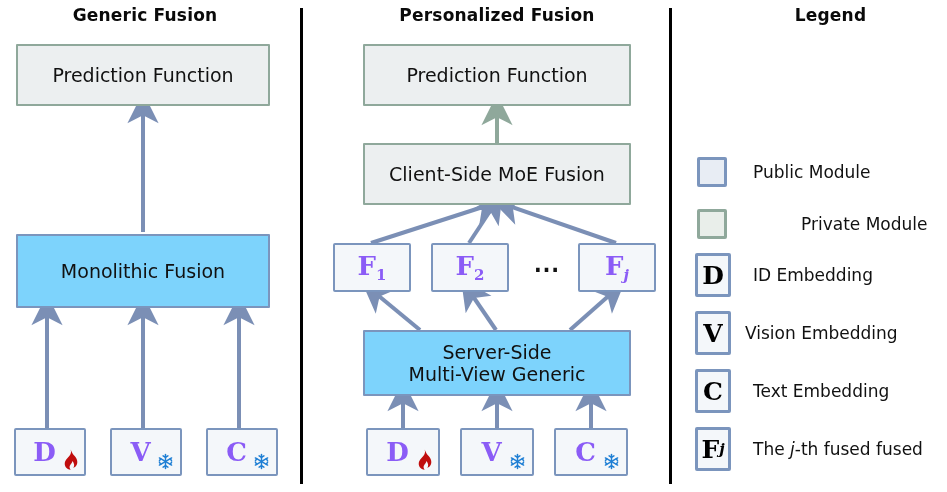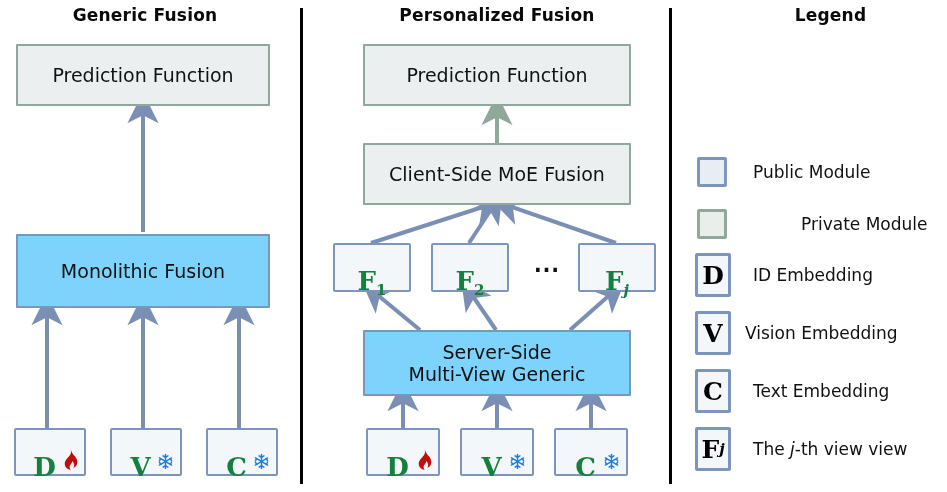--- a/index.html
+++ b/index.html
@@ -20,21 +20,21 @@
        text-align:center;line-height:1.18;font-size:19px;color:#111;}
   .mod.public{background:#7dd3fc;border:2.5px solid #7b95bd;}
   .mod.private{background:#eceff0;border:2.5px solid #8fa89b;}
 
   
   .emb{position:absolute;box-sizing:border-box;background:#f4f7fa;
        border:2.5px solid #7b95bd;border-radius:2px;}
   .emb .glyph{position:absolute;left:0;right:0;top:50%;
               transform:translateY(-50%);text-align:center;
               font-family:"DejaVu Serif","Liberation Serif",serif;
-              font-weight:bold;font-size:26px;color:#15803d;line-height:1;margin-top:15px;}
+              font-weight:bold;font-size:26px;color:#8b5cf6;line-height:1;}
   .emb .glyph.shift{text-indent:-11px;}
   .emb .sub{font-size:15px;font-style:italic;font-weight:bold;
             vertical-align:-5px;letter-spacing:0;}
   .emb .sub.num{font-style:normal;}
   .emb .mark{position:absolute;right:6px;bottom:4px;line-height:1;}
 
   .fire{width:17px;height:21px;display:block;}
   .snow{width:17px;height:17px;display:block;}
 
   .ellipsis{position:absolute;font-size:26px;font-weight:bold;
@@ -276,16 +276,16 @@
     <span class="lg-label" style="margin-left:22px;">Text Embedding</span>
   </div>
 
   <div class="lg-row" style="left:695px;top:427px;">
     <span class="lg-box">
       <span class="glyph">
         <span>F</span>
           <span class="sub it" style="font-size:15px;vertical-align:-5px;">j</span>
       </span>
     </span>
-    <span class="lg-label" style="margin-left:22px;"><span>The </span><span class="it">j</span><span>-th view view</span></span>
+    <span class="lg-label" style="margin-left:22px;"><span>The </span><span class="it">j</span><span>-th fused fused</span></span>
   </div>
 
 </div>
 
 </body></html>

